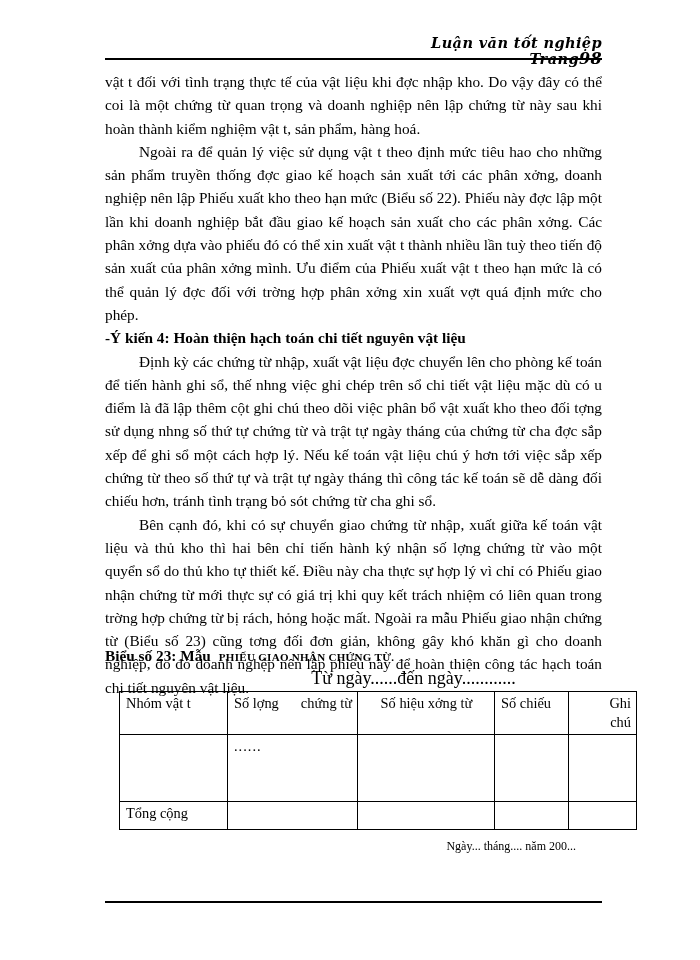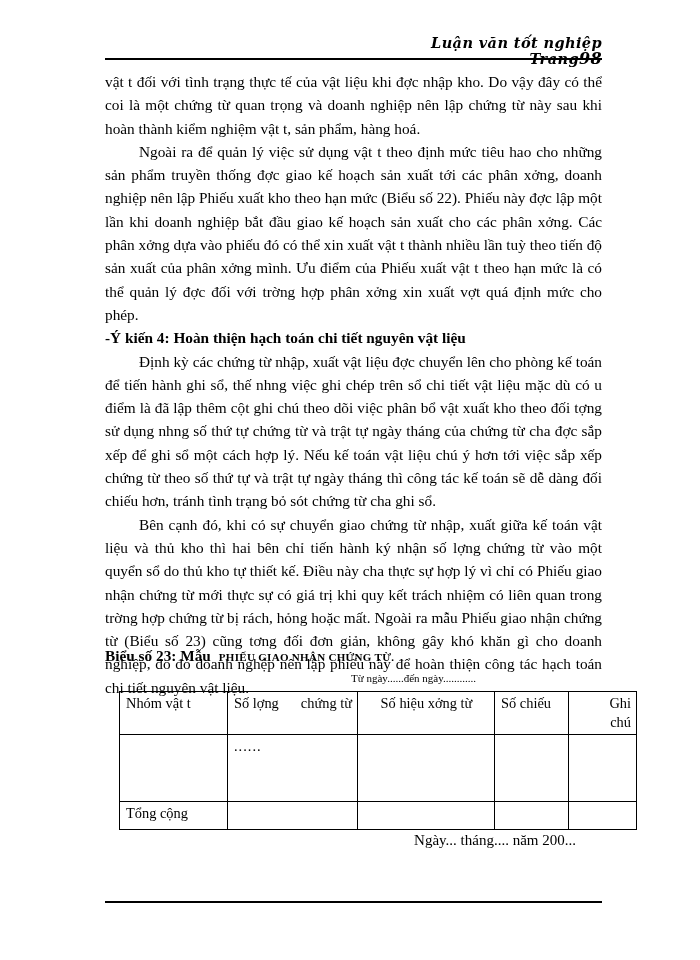--- a/index.html
+++ b/index.html
@@ -101,21 +101,21 @@
     white-space: nowrap;
   }
   .form-title {
     font-size: 11px;
     font-weight: bold;
     letter-spacing: 0.3px;
     white-space: nowrap;
     margin-left: 8px;
   }
   .form-subtitle {
-    font-size: 11px;
+    font-size: 18px;
     text-align: center;
     margin-left: 120px;
     margin-top: 1px;
     line-height: 18px;
     white-space: nowrap;
   }
 
   
   table.doc-table {
     border-collapse: collapse;
@@ -142,25 +142,26 @@
 
   th .split {
     display: flex;
     justify-content: space-between;
   }
   tr.row-blank td { height: 62px; }
   tr.row-total td { height: 23px; }
   .dots-cell { letter-spacing: 1px; font-size: 13px; }
 
   .sign-line {
+    margin-top: 6px;
     margin-left: 14px;
     width: 457px;
     text-align: right;
     padding-right: 8px;
-    font-size: 15px;
+    font-size: 12px;
     line-height: 20px;
   }
 
   
   .rule-double-bottom {
     position: absolute;
     left: 105px;
     top: 901px;
     width: 497px;
     border-top: 1.6px solid #000;

